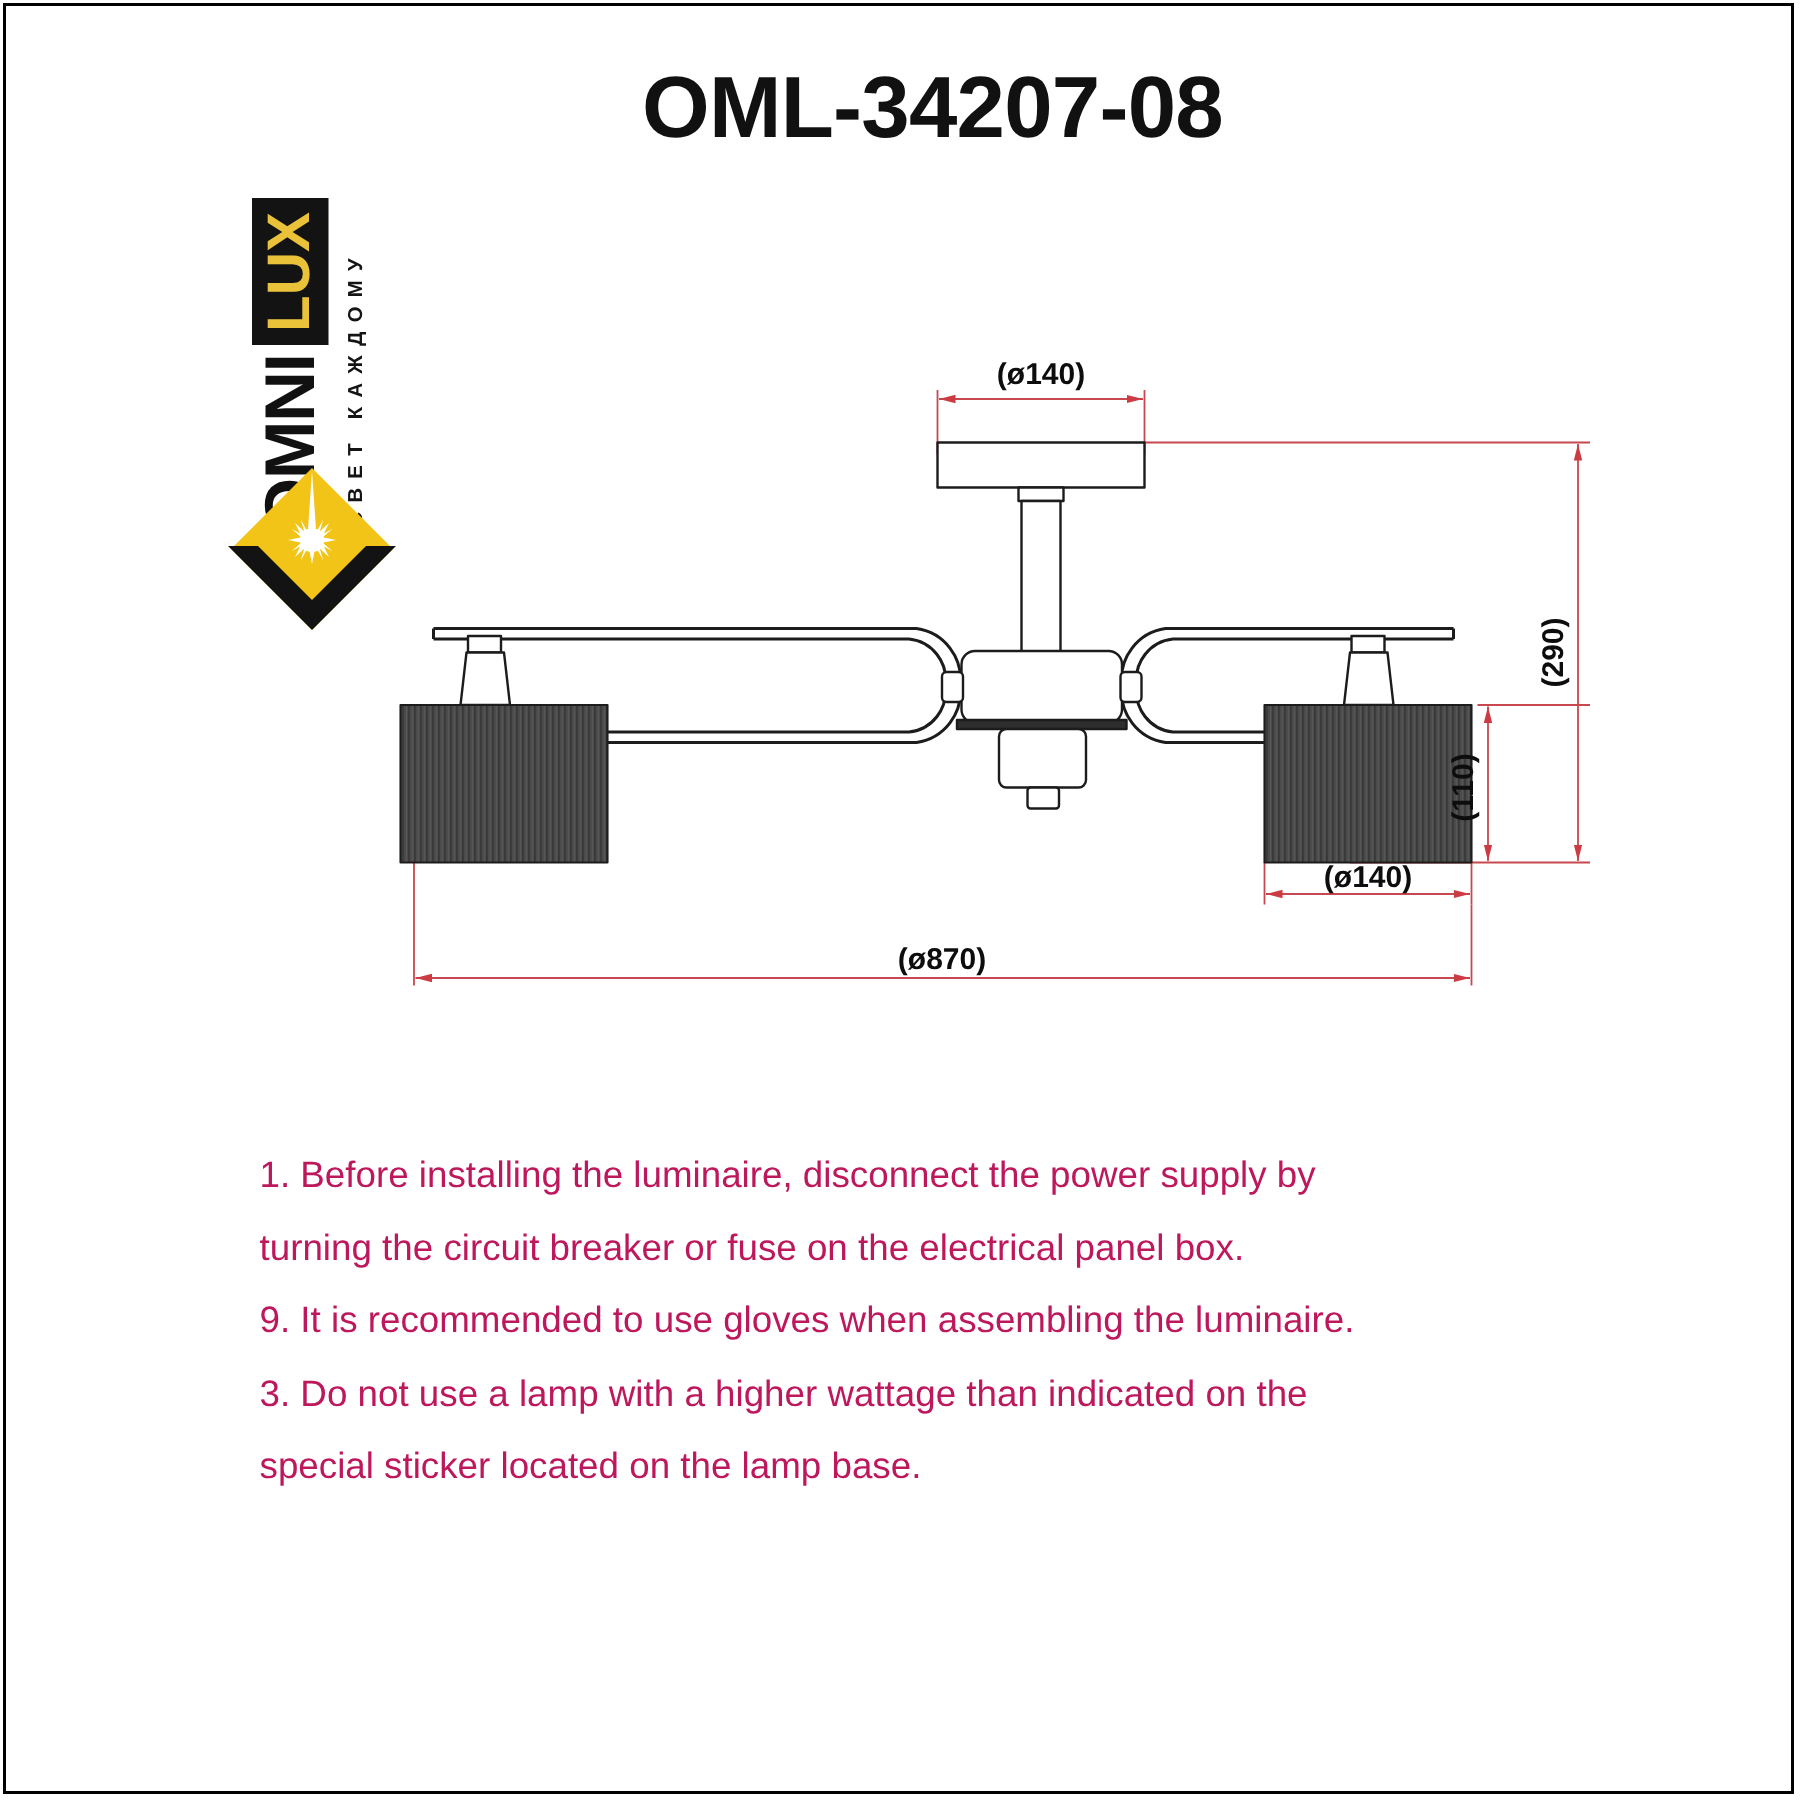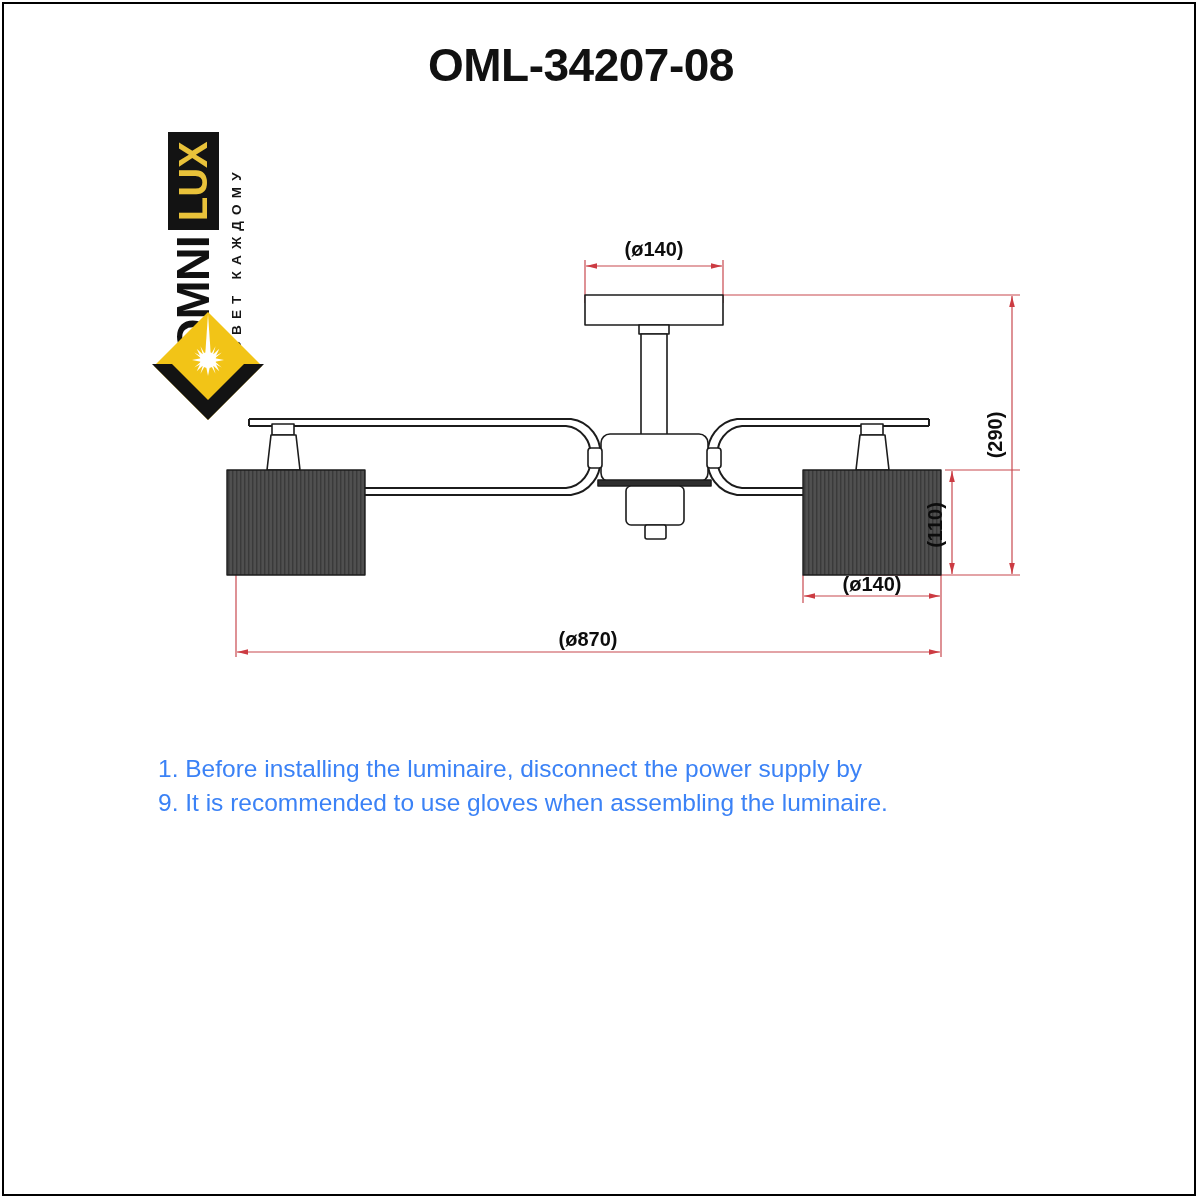--- a/index.html
+++ b/index.html
@@ -99,49 +99,50 @@
     height: 116px;
   }
 
   
   #product-code {
     position: absolute;
     left: 428px;
     top: 38px;
     font-family: "Liberation Sans", sans-serif;
     font-weight: bold;
-    font-size: 46px;
+    font-size: 58px;
     letter-spacing: -0.5px;
     color: #111111;
     white-space: nowrap;
   }
 
   
   #drawing {
     position: absolute;
     left: 0px;
     top: 215px;
     width: 1110px;
     height: 490px;
+    padding-left: 40px;
   }
 
   
   #instructions {
     position: absolute;
     left: 158px;
     top: 752px;
     width: 880px;
   }
   .instr-line {
     font-family: "Liberation Sans", sans-serif;
     font-size: 24.5px;
     line-height: 33.5px;
-    color: #3b82f6;
+    color: #be185d;
     text-align: justify;
-    margin: 0;
+    margin: 15px;
   }
   .instr-line.last-of-para {
     text-align: left;
   }
   .instr-para {
     margin: 0 0 0 0;
   }
 </style>
 </head>
 <body>
@@ -296,17 +297,22 @@
     <text x="872" y="376" font-size="20" text-anchor="middle">(ø140)</text>
     <text x="588" y="431" font-size="20" text-anchor="middle">(ø870)</text>
   </g>
 
 </svg>
 </div>
 
 <div id="instructions">
   <div class="instr-para">
     <p class="instr-line">1. Before  installing  the  luminaire,  disconnect  the  power  supply  by</p>
+    <p class="instr-line last-of-para">turning the circuit breaker or fuse on the electrical panel box.</p>
   </div>
   <div class="instr-para">
     <p class="instr-line last-of-para">9. It is recommended to use gloves when assembling the luminaire.</p>
   </div>
+  <div class="instr-para">
+    <p class="instr-line">3. Do  not  use  a  lamp  with  a  higher  wattage  than  indicated  on  the</p>
+    <p class="instr-line last-of-para">special sticker located on the lamp base.</p>
+  </div>
 </div>
 
 </body></html>

